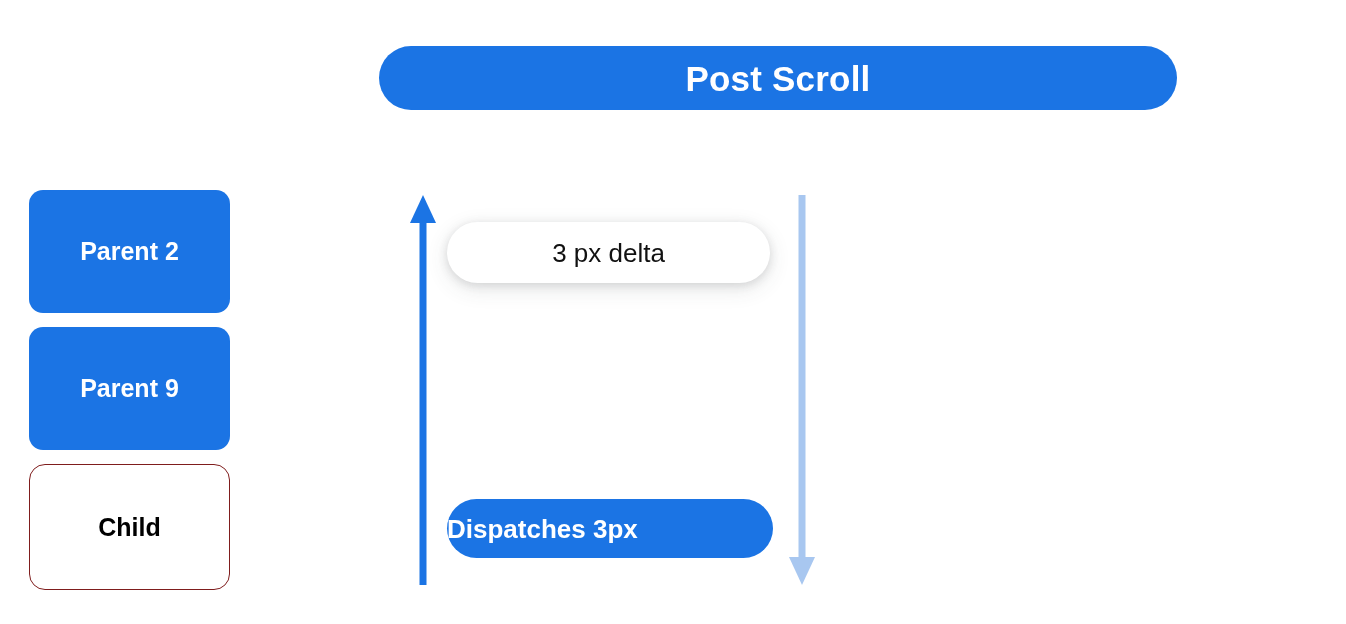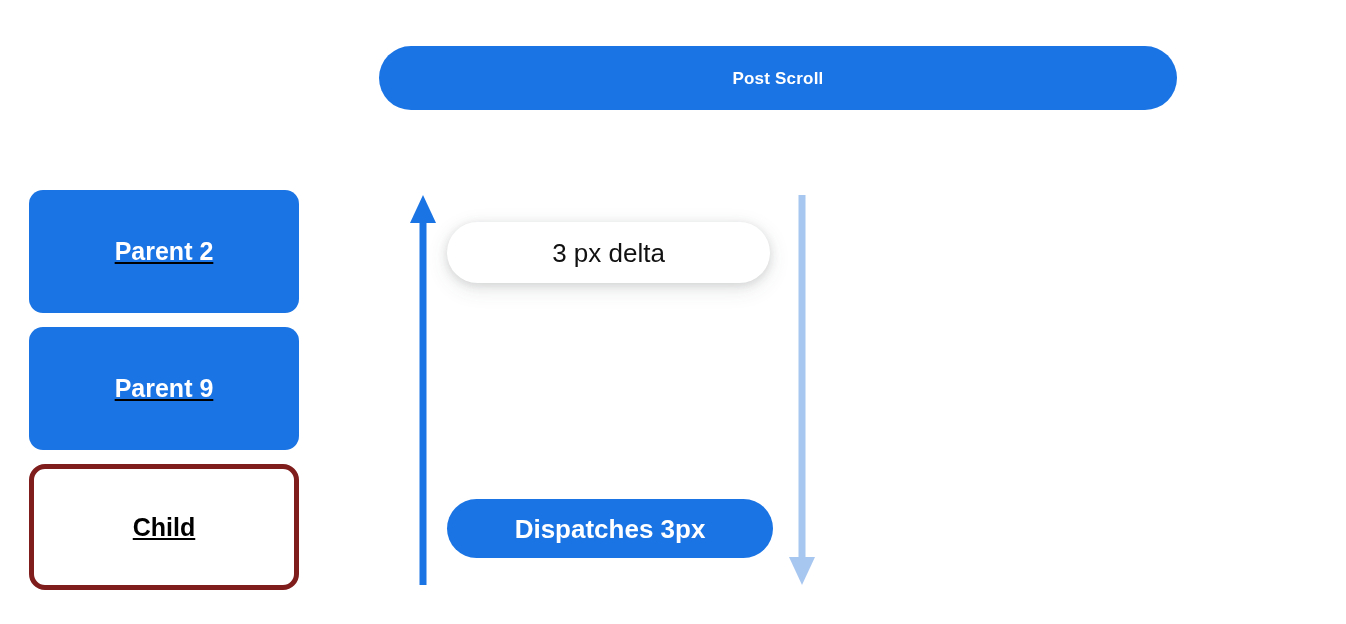--- a/index.html
+++ b/index.html
@@ -29,58 +29,57 @@
     height: 64px;
     border-radius: 32px;
     background: #1b74e4;
     display: flex;
     align-items: center;
     justify-content: center;
     box-sizing: border-box;
   }
   .title-pill .title-text {
     color: #ffffff;
-    font-size: 17px;
+    font-size: 35px;
     font-weight: bold;
     letter-spacing: 0.2px;
     line-height: 1;
   }
 
   
   .box-stack {
     position: absolute;
     left: 29px;
     top: 190px;
     width: 253px;
   }
   .stack-box {
     box-sizing: border-box;
-    width: 270px;
+    width: 201px;
     border-radius: 14px;
     display: flex;
     align-items: center;
     justify-content: center;
     margin-bottom: 14px;
-    text-decoration: underline;
   }
   .stack-box.filled {
     height: 123px;
     background: #1b74e4;
     border: 0;
   }
   .stack-box.filled .box-label {
     color: #ffffff;
     font-size: 25px;
     font-weight: bold;
     line-height: 1;
   }
   .stack-box.outlined {
     height: 126px;
     background: #ffffff;
-    border: 5px solid #7f1d1d;
+    border: 1px solid #7f1d1d;
     border-radius: 16px;
     margin-bottom: 0;
   }
   .stack-box.outlined .box-label {
     color: #000000;
     font-size: 25px;
     font-weight: bold;
     line-height: 1;
   }
 
@@ -122,21 +121,21 @@
   .dispatch-pill {
     position: absolute;
     left: 447px;
     top: 499px;
     width: 326px;
     height: 59px;
     border-radius: 30px;
     background: #1b74e4;
     display: flex;
     align-items: center;
-    justify-content: center;
+    justify-content: flex-start;
     box-sizing: border-box;
   }
   .dispatch-pill .pill-text {
     color: #ffffff;
     font-size: 26px;
     font-weight: bold;
     line-height: 1;
   }
 </style>
 </head>

